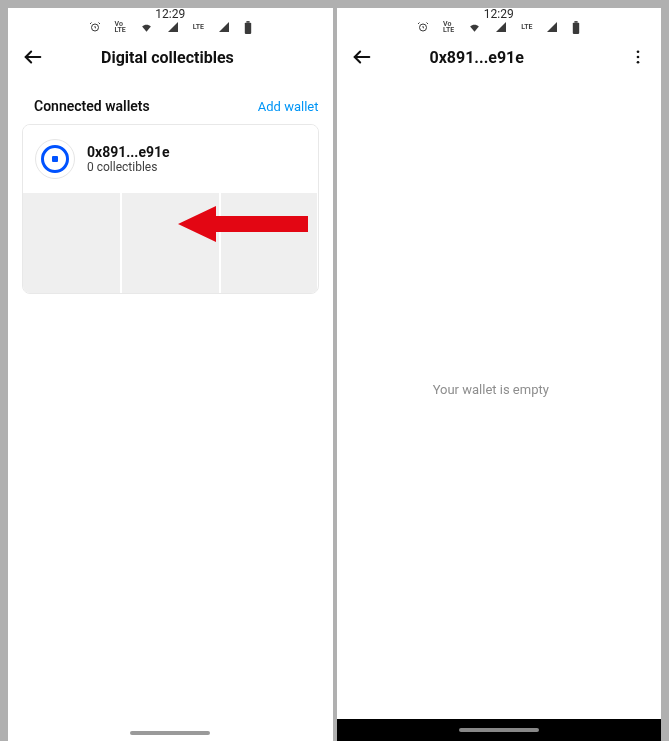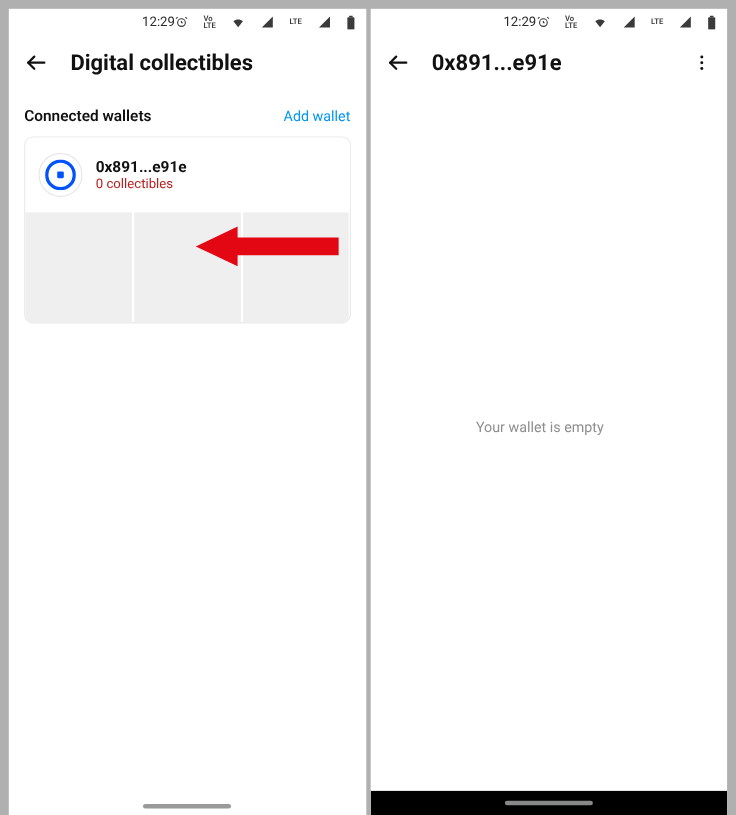--- a/index.html
+++ b/index.html
@@ -25,59 +25,60 @@
       background: #ffffff;
       position: relative;
       overflow: hidden;
       display: flex;
       flex-direction: column;
     }
     .status-bar {
       height: 24px;
       display: flex;
       align-items: center;
-      justify-content: flex-end;
+      justify-content: center;
       padding: 0 10px;
       font-size: 12px;
       color: #2a2a2a;
+      flex-direction: column;
     }
     .status-left { font-weight: 400; }
     .status-right { display: flex; align-items: center; gap: 14px; }
     .status-right span, .status-right svg { color: #3a3a3a; }
     .app-bar {
       height: 50px;
       display: flex;
       align-items: center;
       padding: 0 14px;
       gap: 20px;
     }
     .back-btn { cursor: pointer; display:flex; align-items:center; }
-    .app-title { font-size: 20px; font-weight: 700; color: #111; }
+    .app-title { font-size: 16px; font-weight: 700; color: #111; margin-left: 37px; }
     .more-btn { margin-left: auto; cursor:pointer; display:flex; align-items:center; }
     .content { flex: 1; padding: 0 14px; position: relative; }
     .section-row {
       display: flex; justify-content: space-between; align-items: center;
       padding: 16px 0 10px 0;
     }
-    .section-label { font-size: 14px; font-weight: 600; color: #111; }
+    .section-label { font-size: 14px; font-weight: 600; color: #111; margin-left: 12px; }
     .add-wallet { font-size: 13px; font-weight: 400; color: #0095f6; cursor:pointer; }
     .wallet-card {
       border: 1px solid #e8e8e8; border-radius: 8px; overflow: hidden;
     }
     .wallet-header {
       display: flex; align-items: center; gap: 12px; padding: 14px 12px;
       background: #fff;
     }
     .wallet-icon-wrap {
       width: 40px; height: 40px; border-radius: 50%;
       border: 1px solid #e5e5e5;
       display:flex; align-items:center; justify-content:center;
     }
     .wallet-name { font-size: 14px; font-weight: 700; color: #111; }
-    .wallet-sub { font-size: 12px; color: #b91c1c; }
+    .wallet-sub { font-size: 12px; color: #404040; }
     .wallet-grid { display:flex; gap:2px; }
     .wallet-grid > div {
       flex:1; height: 100px; background:#efefef;
     }
     .arrow-annot {
       position: absolute; left: 170px; top: 112px; pointer-events:none;
     }
     .empty-msg {
       position:absolute; left:0; right:16px; top:50%; transform:translateY(-30px);
       text-align:center; font-size:13px; color:#8e8e8e;

